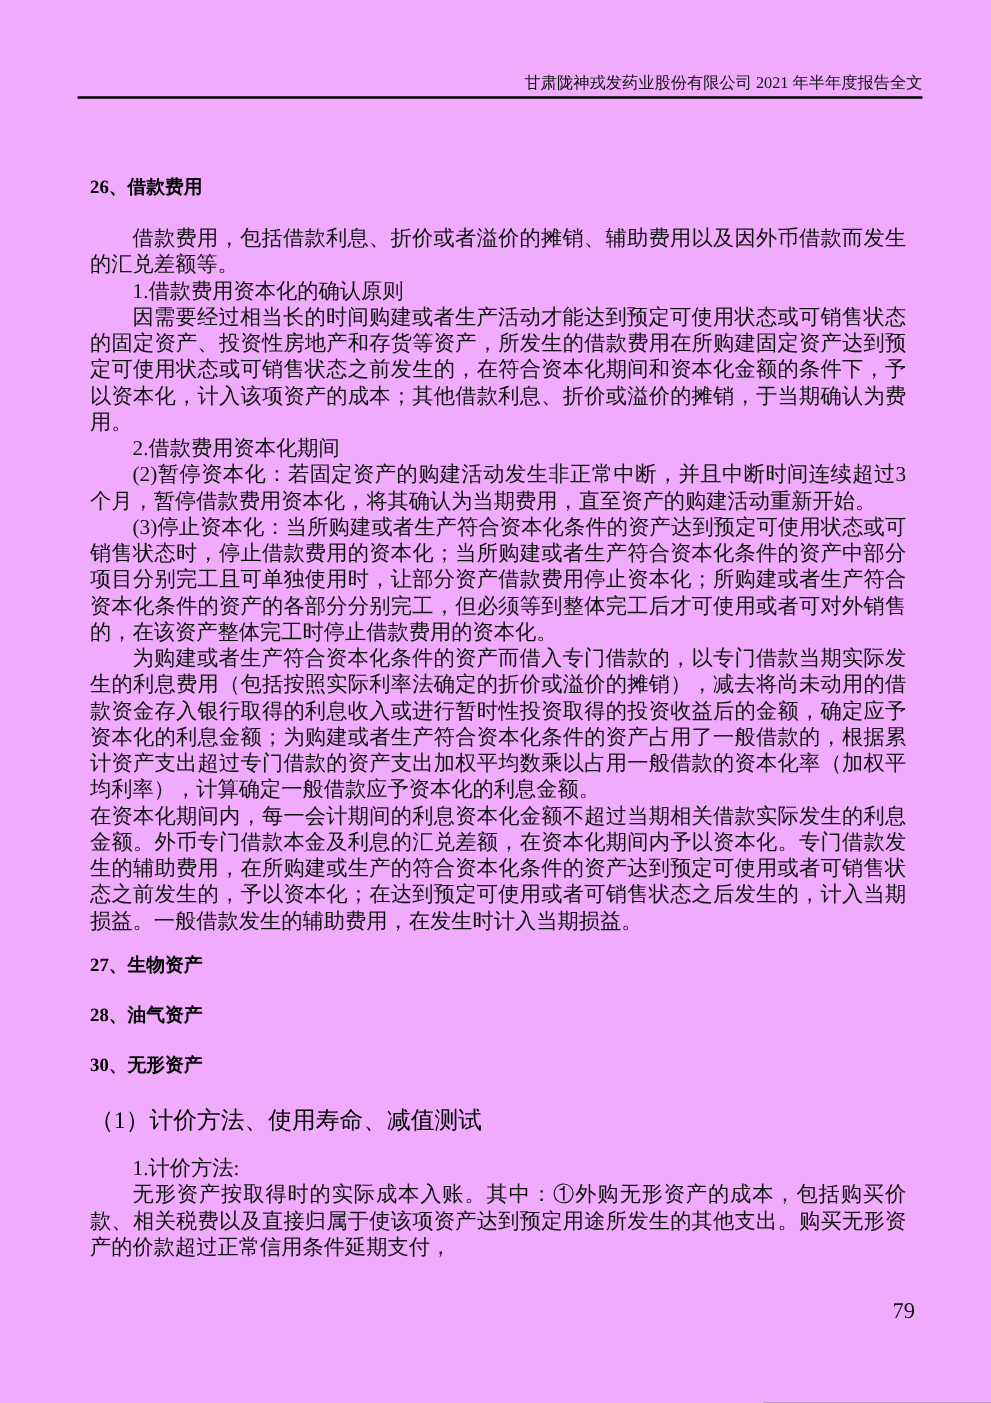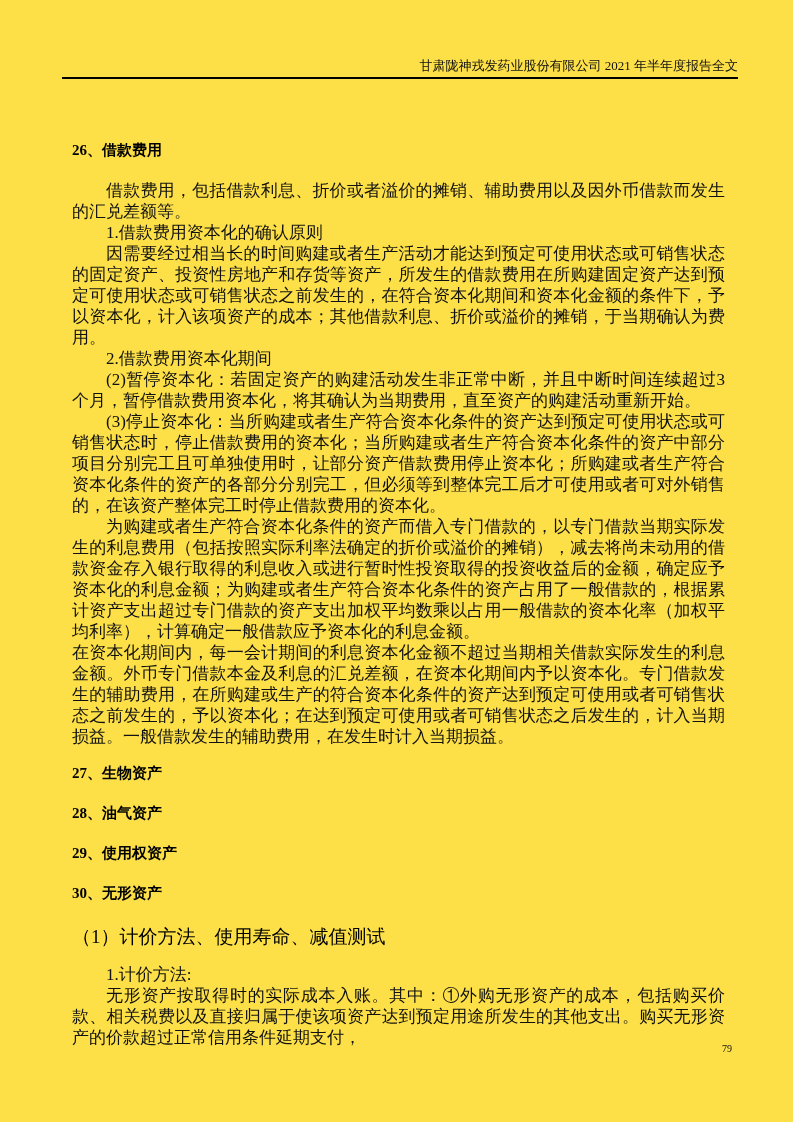--- a/index.html
+++ b/index.html
@@ -2,21 +2,21 @@
 <html><head>
 <meta charset="utf-8">
 <style>
   * { margin: 0; padding: 0; box-sizing: border-box; }
   html, body { background: #888; }
   .page {
     position: relative;
     width: 793px;
     height: 1122px;
     margin: 0 auto;
-    background: #fde047;
+    background: #f0abfc;
     font-family: "Liberation Serif", "DejaVu Serif", serif;
     color: #1a1a1a;
     overflow: hidden;
   }
   .page-header {
     position: absolute;
     top: 58px;
     left: 62px;
     right: 55px;
     text-align: right;
@@ -60,21 +60,21 @@
     line-height: 17px;
     font-weight: normal;
     color: #000;
     margin-top: 26px;
   }
   p.after-subsec { margin-top: 19px !important; }
   .page-number {
     position: absolute;
     top: 1041px;
     right: 61px;
-    font-size: 10px;
+    font-size: 18px;
     line-height: 15px;
     color: #111;
   }
 </style>
 </head>
 <body>
 
 <div class="page">
 
   <div class="page-header">甘肃陇神戎发药业股份有限公司 2021 年半年度报告全文</div>
@@ -91,21 +91,20 @@
     <p class="indent">2.借款费用资本化期间</p>
     <p class="indent">(2)暂停资本化：若固定资产的购建活动发生非正常中断，并且中断时间连续超过3个月，暂停借款费用资本化，将其确认为当期费用，直至资产的购建活动重新开始。</p>
     <p class="indent">(3)停止资本化：当所购建或者生产符合资本化条件的资产达到预定可使用状态或可销售状态时，停止借款费用的资本化；当所购建或者生产符合资本化条件的资产中部分项目分别完工且可单独使用时，让部分资产借款费用停止资本化；所购建或者生产符合资本化条件的资产的各部分分别完工，但必须等到整体完工后才可使用或者可对外销售的，在该资产整体完工时停止借款费用的资本化。</p>
     <p class="indent">为购建或者生产符合资本化条件的资产而借入专门借款的，以专门借款当期实际发生的利息费用（包括按照实际利率法确定的折价或溢价的摊销），减去将尚未动用的借款资金存入银行取得的利息收入或进行暂时性投资取得的投资收益后的金额，确定应予资本化的利息金额；为购建或者生产符合资本化条件的资产占用了一般借款的，根据累计资产支出超过专门借款的资产支出加权平均数乘以占用一般借款的资本化率（加权平均利率），计算确定一般借款应予资本化的利息金额。</p>
     <p>在资本化期间内，每一会计期间的利息资本化金额不超过当期相关借款实际发生的利息金额。外币专门借款本金及利息的汇兑差额，在资本化期间内予以资本化。专门借款发生的辅助费用，在所购建或生产的符合资本化条件的资产达到预定可使用或者可销售状态之前发生的，予以资本化；在达到预定可使用或者可销售状态之后发生的，计入当期损益。一般借款发生的辅助费用，在发生时计入当期损益。</p>
 
     <h2 class="sec sec-27">27、生物资产</h2>
 
     <h2 class="sec sec-28">28、油气资产</h2>
 
-    <h2 class="sec sec-29">29、使用权资产</h2>
 
     <h2 class="sec sec-30">30、无形资产</h2>
 
     <h3 class="subsec">（1）计价方法、使用寿命、减值测试</h3>
 
     <p class="indent after-subsec">1.计价方法:</p>
     <p class="indent">无形资产按取得时的实际成本入账。其中：①外购无形资产的成本，包括购买价款、相关税费以及直接归属于使该项资产达到预定用途所发生的其他支出。购买无形资产的价款超过正常信用条件延期支付，</p>
 
   </main>
 

